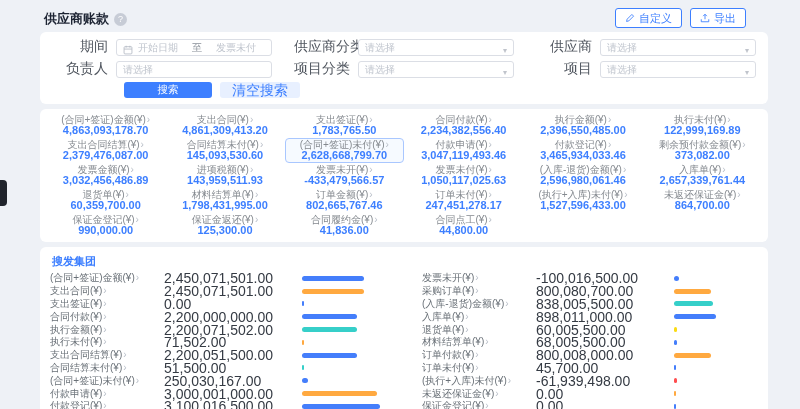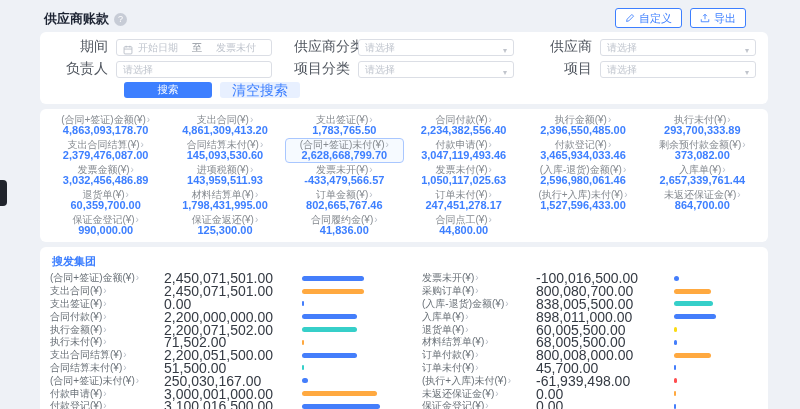--- a/index.html
+++ b/index.html
@@ -153,21 +153,21 @@
         <div class="stat-cell">
           <div class="stat-label">合同付款(¥)<span class="chev">›</span></div>
           <div class="stat-value">2,234,382,556.40</div>
         </div>
         <div class="stat-cell">
           <div class="stat-label">执行金额(¥)<span class="chev">›</span></div>
           <div class="stat-value">2,396,550,485.00</div>
         </div>
         <div class="stat-cell">
           <div class="stat-label">执行未付(¥)<span class="chev">›</span></div>
-          <div class="stat-value">293,700,333.89</div>
+          <div class="stat-value">122,999,169.89</div>
         </div>
       </div>
       <div class="stats-row">
         <div class="stat-cell">
           <div class="stat-label">支出合同结算(¥)<span class="chev">›</span></div>
           <div class="stat-value">2,379,476,087.00</div>
         </div>
         <div class="stat-cell">
           <div class="stat-label">合同结算未付(¥)<span class="chev">›</span></div>
           <div class="stat-value">145,093,530.60</div>

